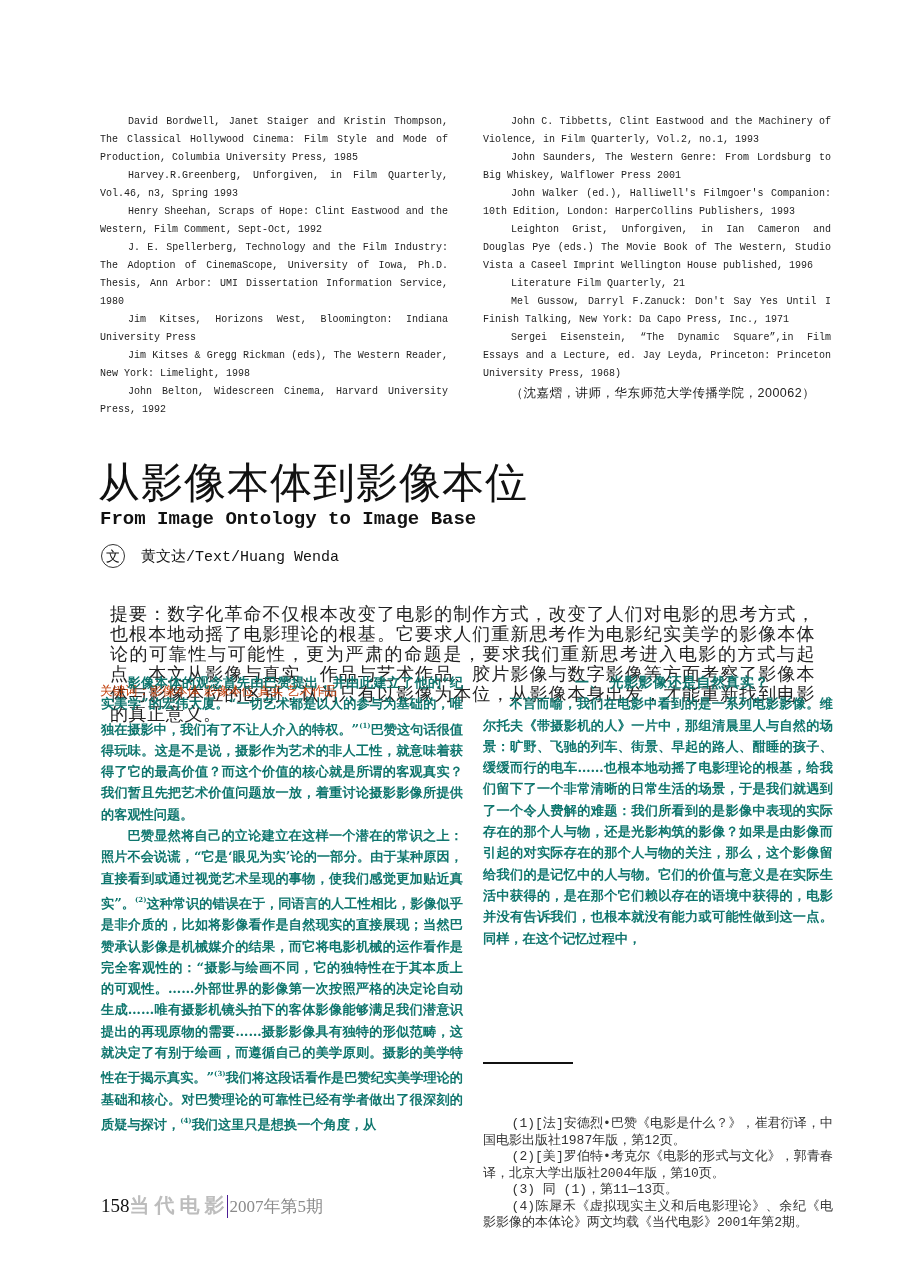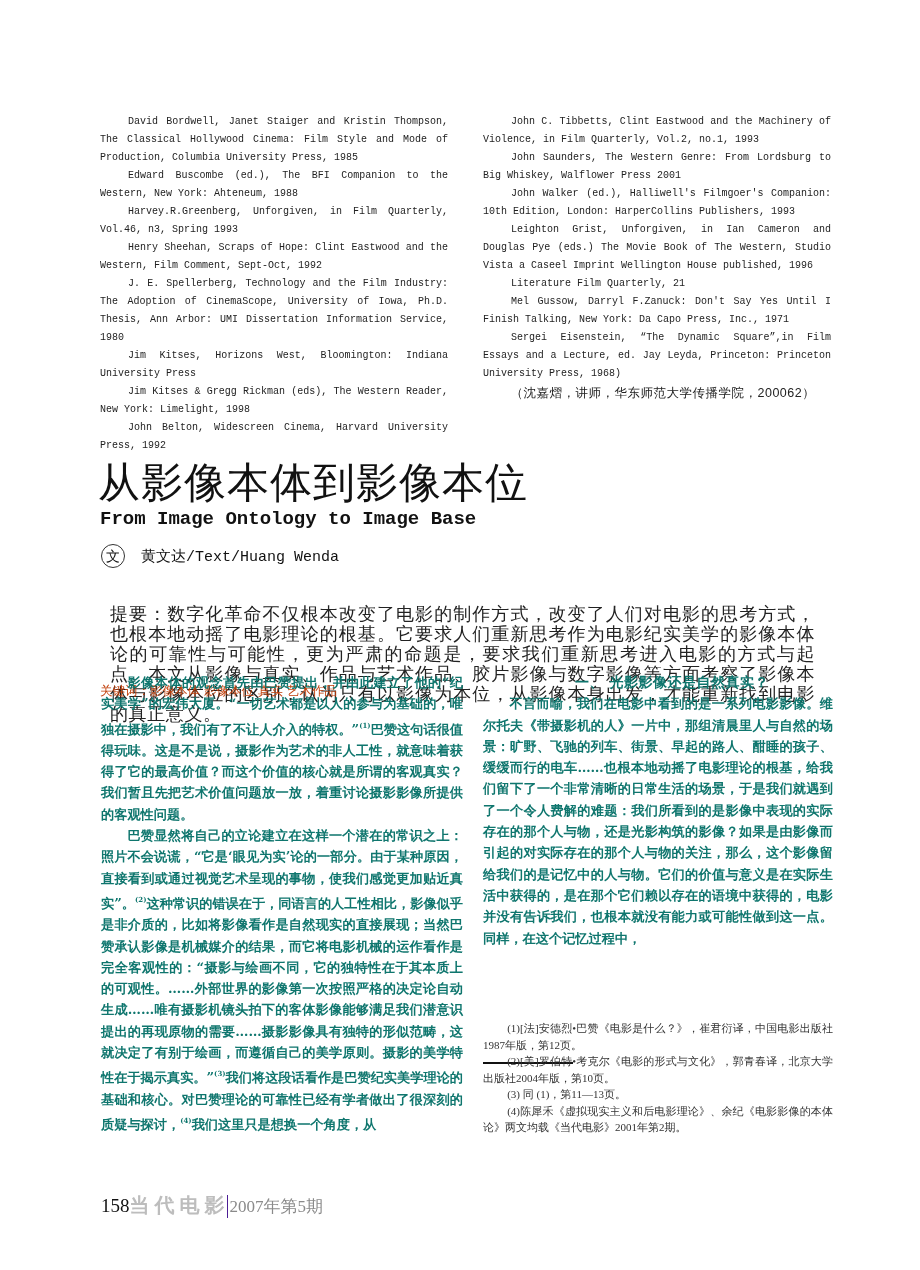--- a/index.html
+++ b/index.html
@@ -68,42 +68,41 @@
     .section-head {
       text-align: center; margin: 10px 0 8px 0; font-size: 14px; letter-spacing: 0.5px;
       text-indent: 0;
     }
     sup.fn { font-size: 7px; vertical-align: 6px; }
     .footrule {
       position: absolute; left: 483px; top: 1062px; width: 90px; height: 0;
       border-top: 2px solid #111;
     }
     .footnotes {
-      position: absolute; left: 483px; top: 1020px; width: 350px;
-      font-family: Liberation Serif, serif; font-size: 11px; line-height: 16.5px; color: #333;
+      position: absolute; left: 483px; top: 1116px; width: 350px;
+      font-family: Liberation Mono, monospace; font-size: 13px; line-height: 16.5px; color: #333;
       text-align: justify;
     }
     .footnotes p { margin: 0; text-indent: 2.2em; }
     .folio {
       position: absolute; left: 101px; top: 1192px;
       display: flex; align-items: baseline; font-family: "Liberation Serif", serif;
     }
     .page-num { font-size: 19px; color: #111; }
     .journal-name {
       font-family: "DejaVu Sans", sans-serif; font-weight: bold;
       font-size: 20px; color: #bdbdbd; letter-spacing: 5px; margin-left: 0;
     }
     .issue { font-size: 17px; color: #8a8a8a; border-left: 1px solid #4c1d95; padding-left: 2px; margin-left: -3px; }
   </style>
 </head>
 <body>
 
 <div class="refs left">
   <p class="ref">David Bordwell, Janet Staiger and Kristin Thompson, The Classical Hollywood Cinema: Film Style and Mode of Production, Columbia University Press, 1985</p>
-  <p class="ref">Edward Buscombe (ed.), The BFI Companion to the Western, New York: Ahteneum, 1988</p>
   <p class="ref">Harvey.R.Greenberg, Unforgiven, in Film Quarterly, Vol.46, n3, Spring 1993</p>
   <p class="ref">Henry Sheehan, Scraps of Hope: Clint Eastwood and the Western, Film Comment, Sept-Oct, 1992</p>
   <p class="ref">J. E. Spellerberg, Technology and the Film Industry: The Adoption of CinemaScope, University of Iowa, Ph.D. Thesis, Ann Arbor: UMI Dissertation Information Service, 1980</p>
   <p class="ref">Jim Kitses, Horizons West, Bloomington: Indiana University Press</p>
   <p class="ref">Jim Kitses &amp; Gregg Rickman (eds), The Western Reader, New York: Limelight, 1998</p>
   <p class="ref">John Belton, Widescreen Cinema, Harvard University Press, 1992</p>
 </div>
 
 <div class="refs right">
   <p class="ref">John C. Tibbetts, Clint Eastwood and the Machinery of Violence, in Film Quarterly, Vol.2, no.1, 1993</p>

